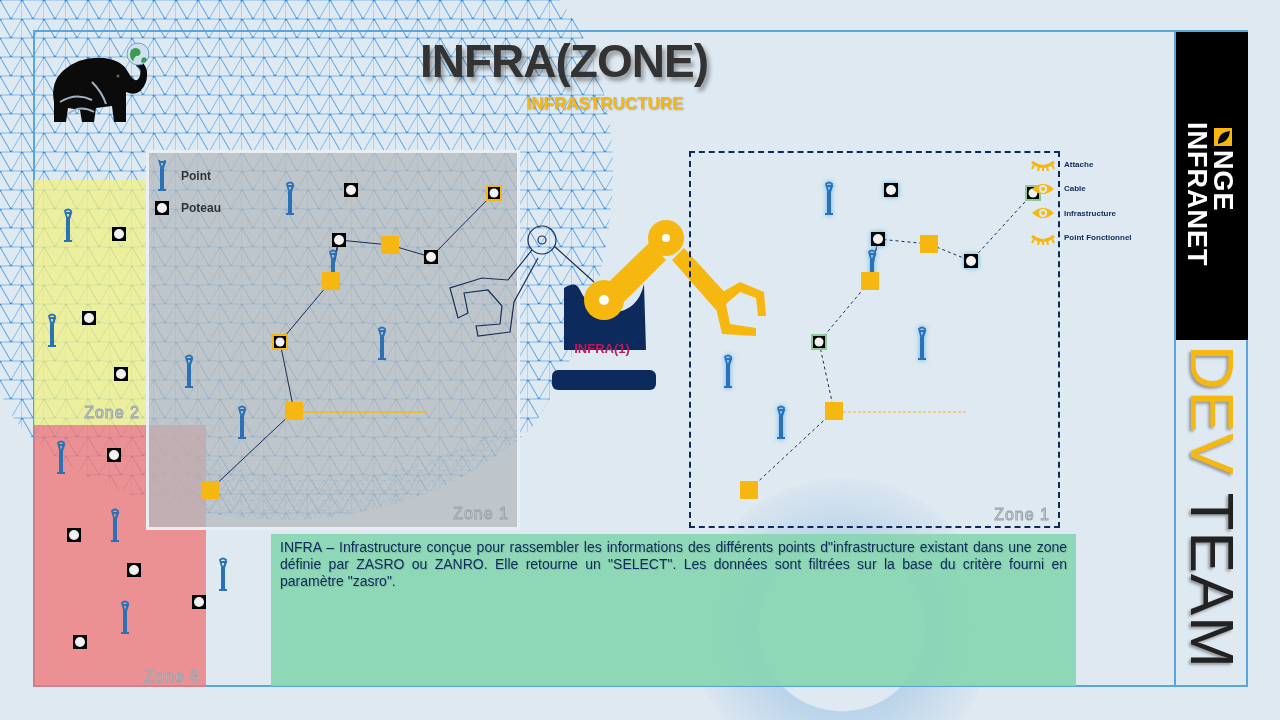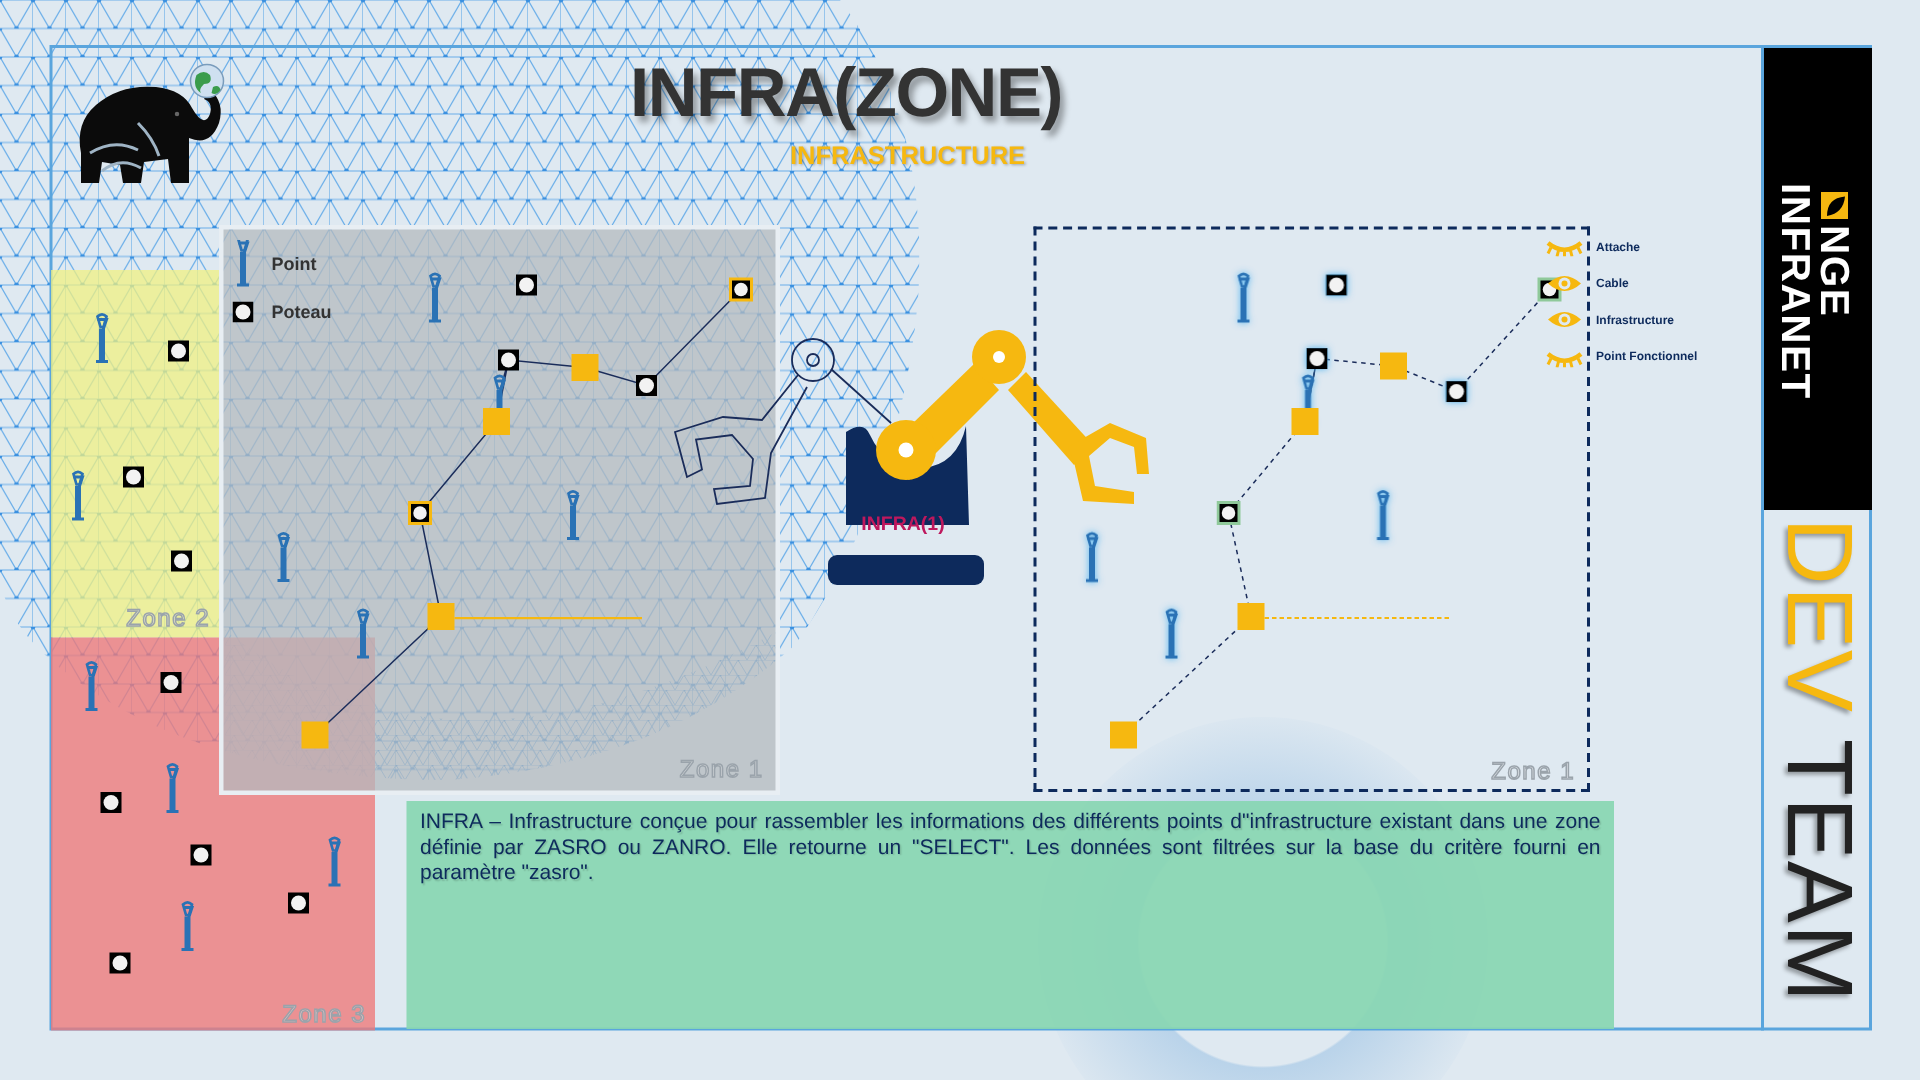--- a/index.html
+++ b/index.html
@@ -13,21 +13,21 @@
   .brand-leaf{position:absolute;width:18px;height:18px;background:#f6b810;}
   .devteam{position:absolute;left:1183px;top:345px;width:62px;height:335px;}
   .dev-line{position:absolute;left:58px;top:0;transform-origin:left top;transform:rotate(90deg);white-space:nowrap;font-family:"Liberation Sans",sans-serif;font-size:62px;line-height:58px;letter-spacing:1px;text-shadow:2px 2px 3px rgba(0,0,0,.35);}
   .dev-line .dev{color:#f6b810;}
   .dev-line .team{color:#222;}
   .title{position:absolute;left:420px;top:34px;width:370px;font-family:"Liberation Sans",sans-serif;font-weight:bold;font-size:46px;color:#333;text-shadow:3px 4px 4px rgba(0,0,0,.35);letter-spacing:-1px;}
   .subtitle{position:absolute;left:470px;top:94px;width:270px;text-align:center;font-family:"Liberation Sans",sans-serif;font-weight:bold;font-size:17px;color:#f6b810;text-shadow:1px 1px 2px rgba(0,0,0,.3);}
   .zone{position:absolute;box-sizing:border-box;}
   .zone1{left:146px;top:150px;width:374px;height:380px;background:rgba(180,185,190,.75);border:3px solid #e8eef3;}
   .zone2{left:34px;top:180px;width:112px;height:245px;background:rgba(240,240,130,.75);}
-  .zone3{left:34px;top:425px;width:216px;height:262px;background:rgba(238,120,120,.78);}
+  .zone3{left:34px;top:425px;width:172px;height:262px;background:rgba(238,120,120,.78);}
   .zone-label{position:absolute;font-family:"Liberation Sans",sans-serif;font-size:16px;color:rgba(240,240,240,.55);-webkit-text-stroke:1px #9aa3ab;letter-spacing:1px;}
   .zone1-right{position:absolute;left:689px;top:151px;width:371px;height:377px;border:2px dashed #0d2a5c;box-sizing:border-box;}
   .info-box{position:absolute;left:271px;top:534px;width:805px;height:152px;background:rgba(136,214,178,.92);}
   .info-text{position:absolute;left:9px;top:5px;width:787px;font-family:"Liberation Sans",sans-serif;font-size:14px;line-height:17px;color:#0d2a5c;text-align:justify;text-shadow:1px 1px 1px rgba(0,0,0,.15);}
   .legend{position:absolute;left:1030px;top:152px;width:110px;}
   .legend-item{display:flex;align-items:center;height:24.5px;}
   .legend-icon{width:26px;height:14px;margin-right:8px;display:inline-block;}
   .legend-label{font-family:"Liberation Sans",sans-serif;font-weight:bold;font-size:8px;color:#0d2a5c;}
   .map-legend{position:absolute;left:155px;top:160px;}
   .ml-row{display:flex;align-items:center;height:32px;}

